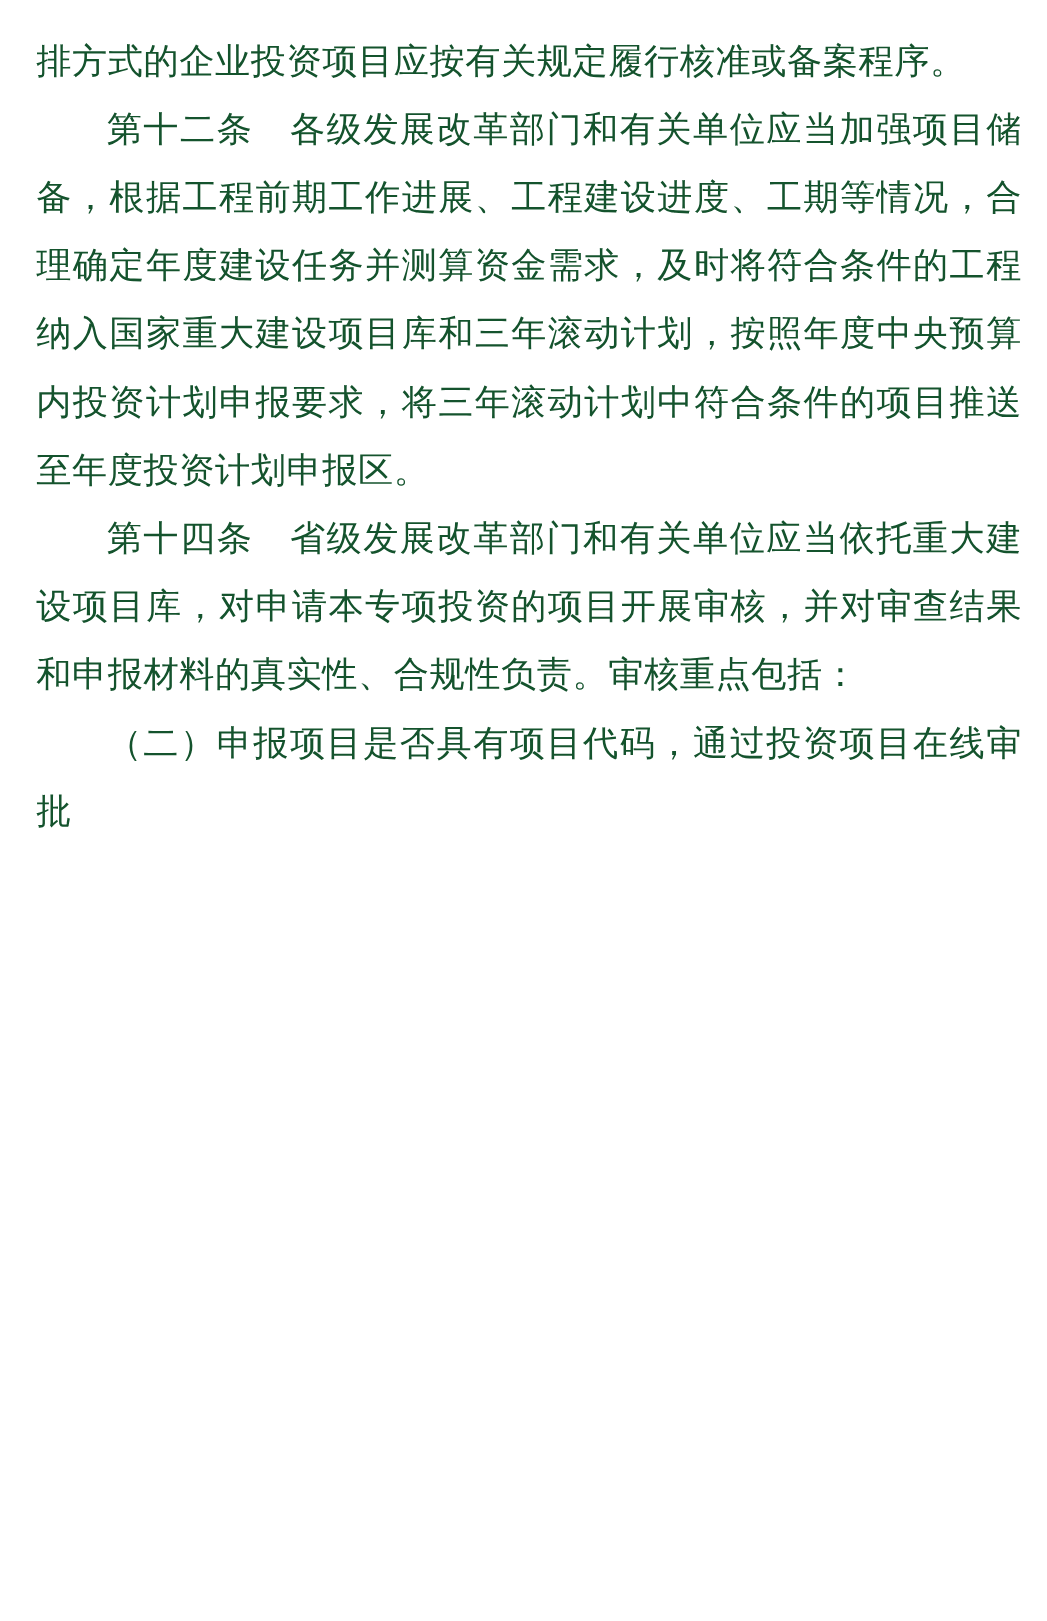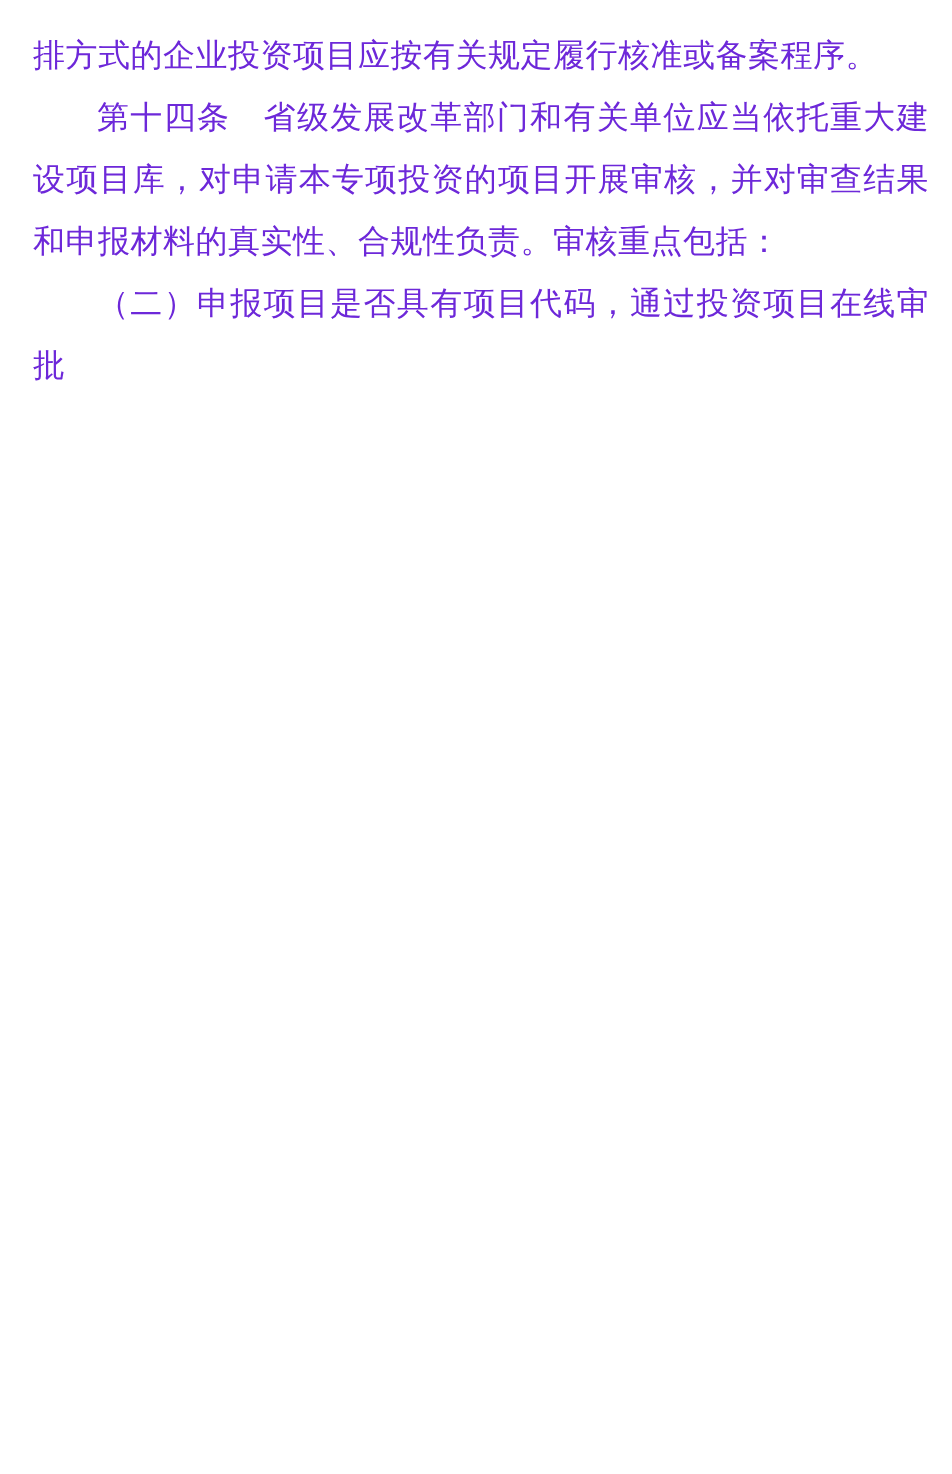--- a/index.html
+++ b/index.html
@@ -25,28 +25,29 @@
     width: 100%;
   }
   .para {
     margin: 0;
     font-size: 32px;
     line-height: 62px;
     text-align: justify;
     text-justify: inter-ideograph;
     letter-spacing: 0.5px;
     word-break: break-all;
-    color: #6d28d9;
+    color: #14532d;
   }
   .para.indent {
     text-indent: 2em;
   }
 </style>
 </head>
 <body>
 
 <div class="page" style="background: rgb(255, 255, 255); color: rgb(28, 28, 28);">
   <div class="doc-body" id="doc-body">
       <p class="para">排方式的企业投资项目应按有关规定履行核准或备案程序。</p>
+      <p class="para indent">第十二条　各级发展改革部门和有关单位应当加强项目储备，根据工程前期工作进展、工程建设进度、工期等情况，合理确定年度建设任务并测算资金需求，及时将符合条件的工程纳入国家重大建设项目库和三年滚动计划，按照年度中央预算内投资计划申报要求，将三年滚动计划中符合条件的项目推送至年度投资计划申报区。</p>
       <p class="para indent">第十四条　省级发展改革部门和有关单位应当依托重大建设项目库，对申请本专项投资的项目开展审核，并对审查结果和申报材料的真实性、合规性负责。审核重点包括：</p>
       <p class="para indent">（二）申报项目是否具有项目代码，通过投资项目在线审批</p>
     </div>
 </div>
 
 </body></html>

